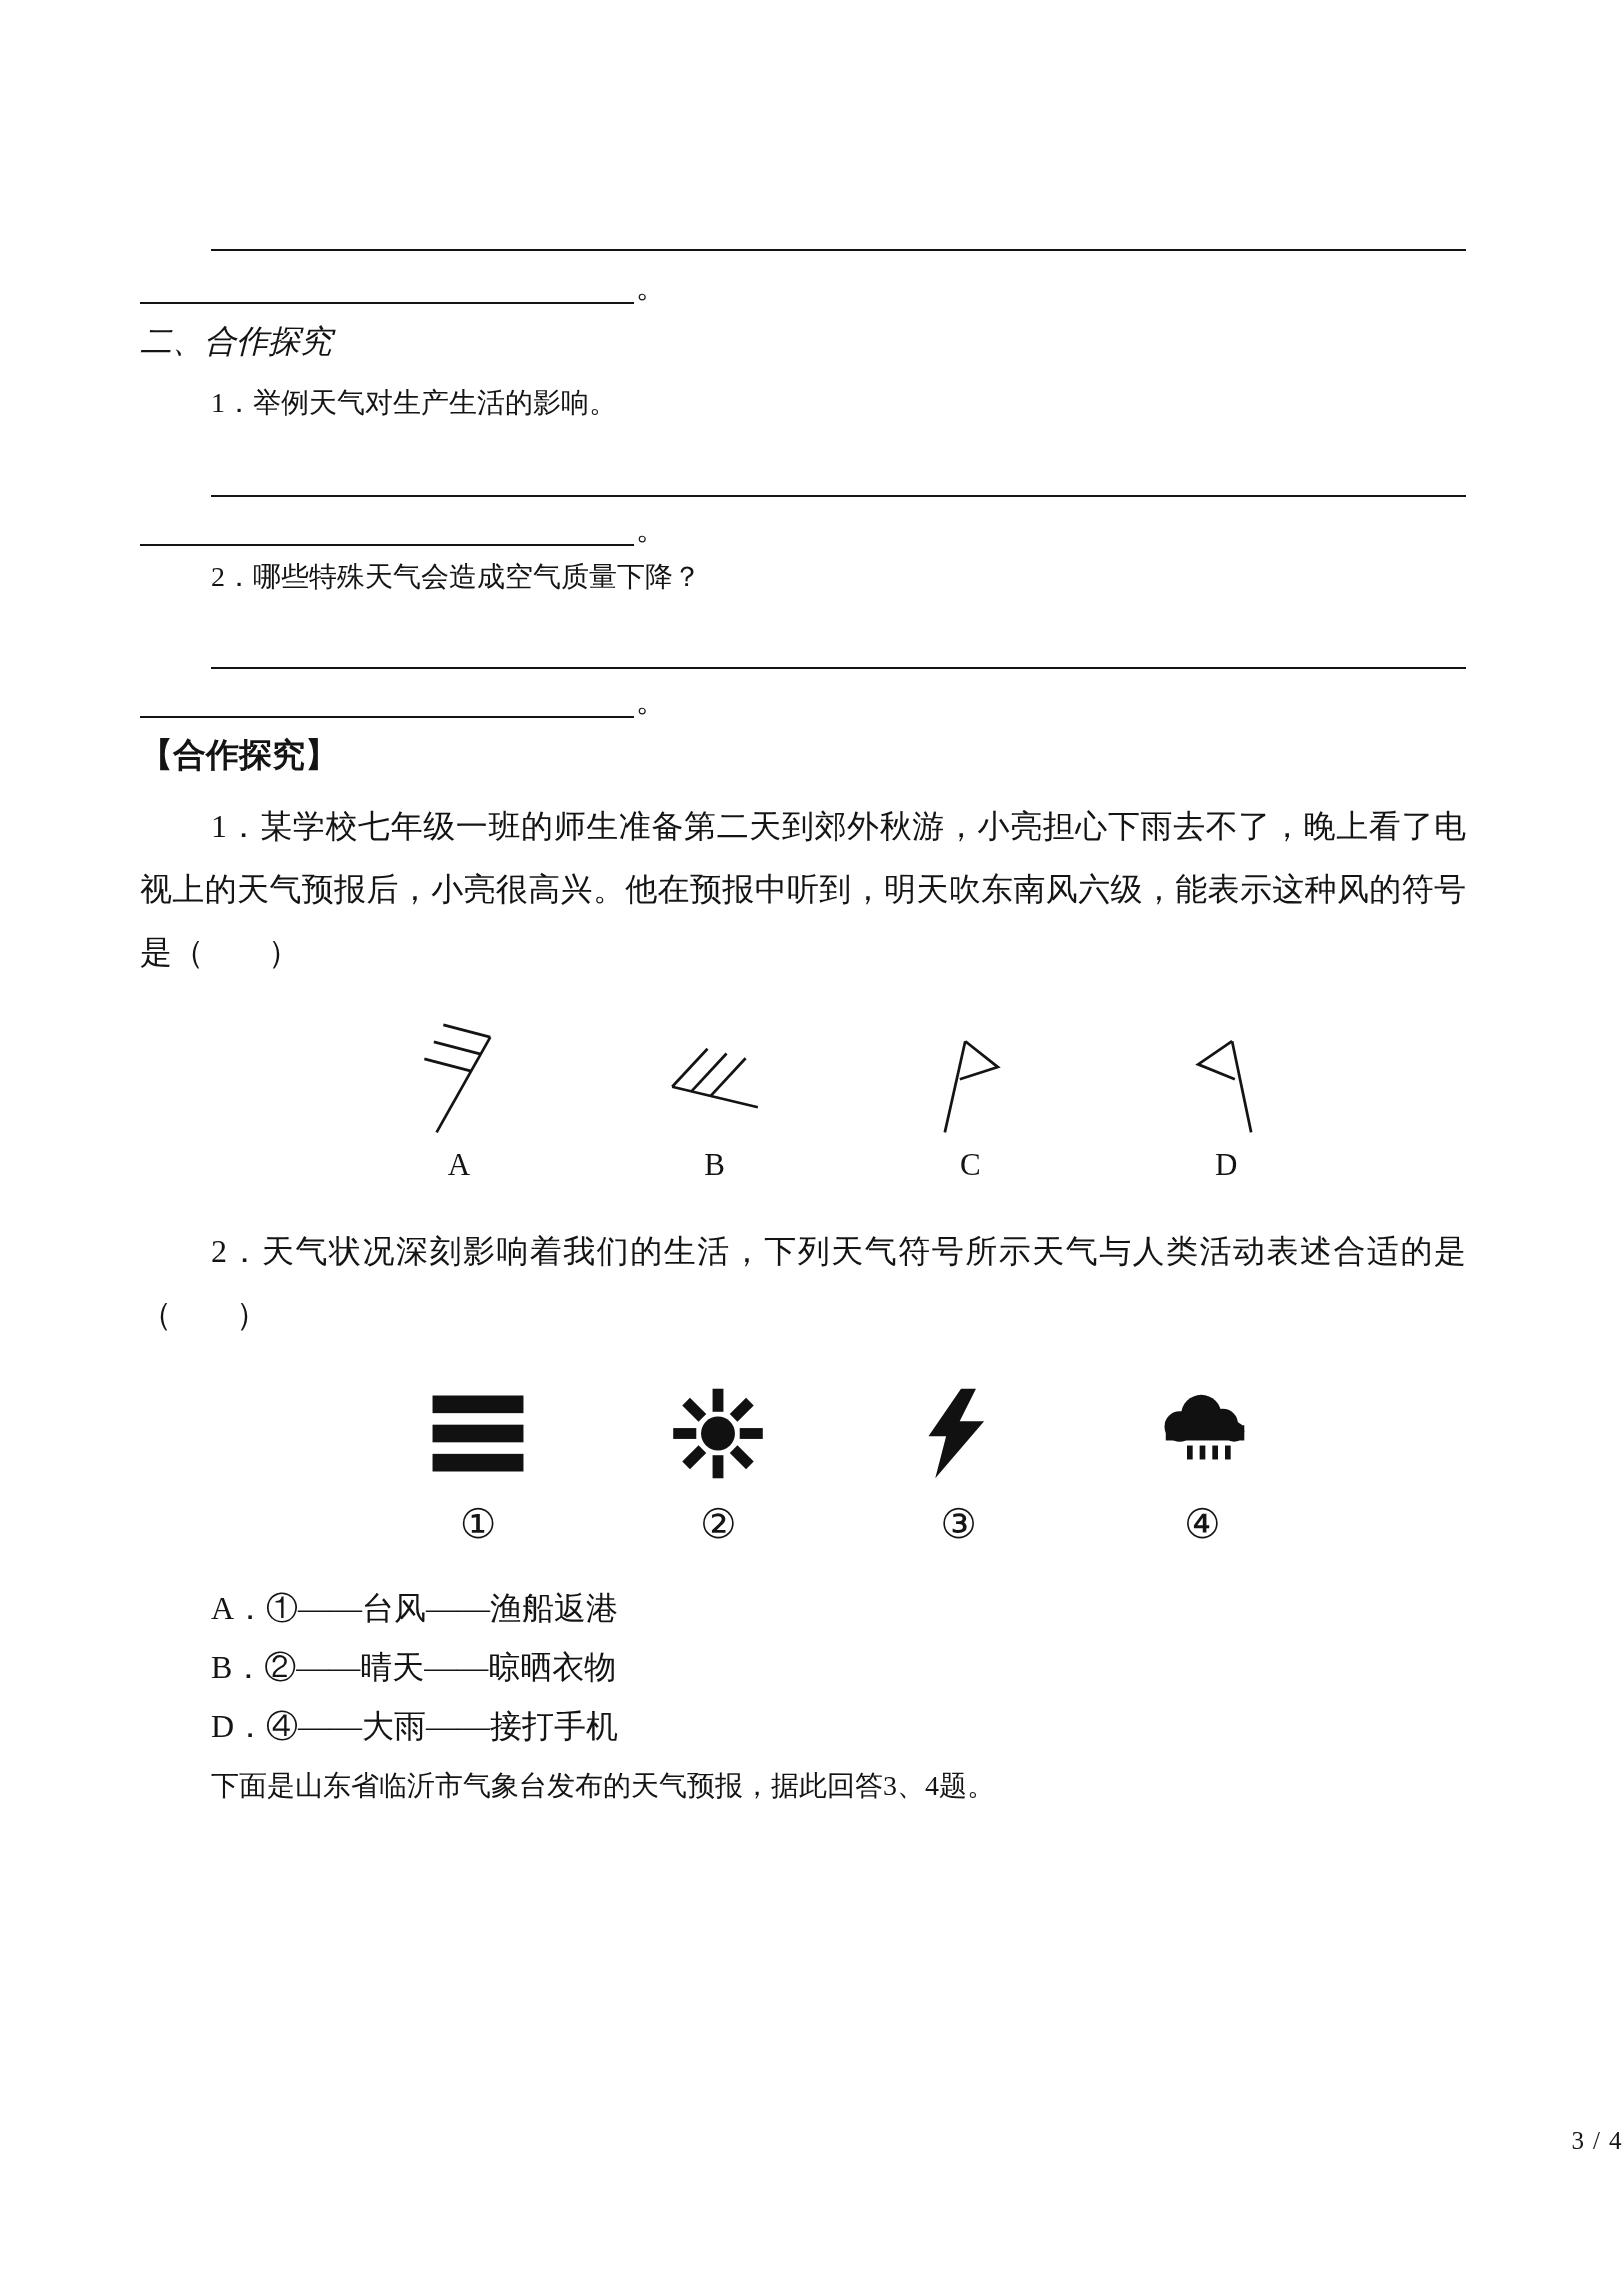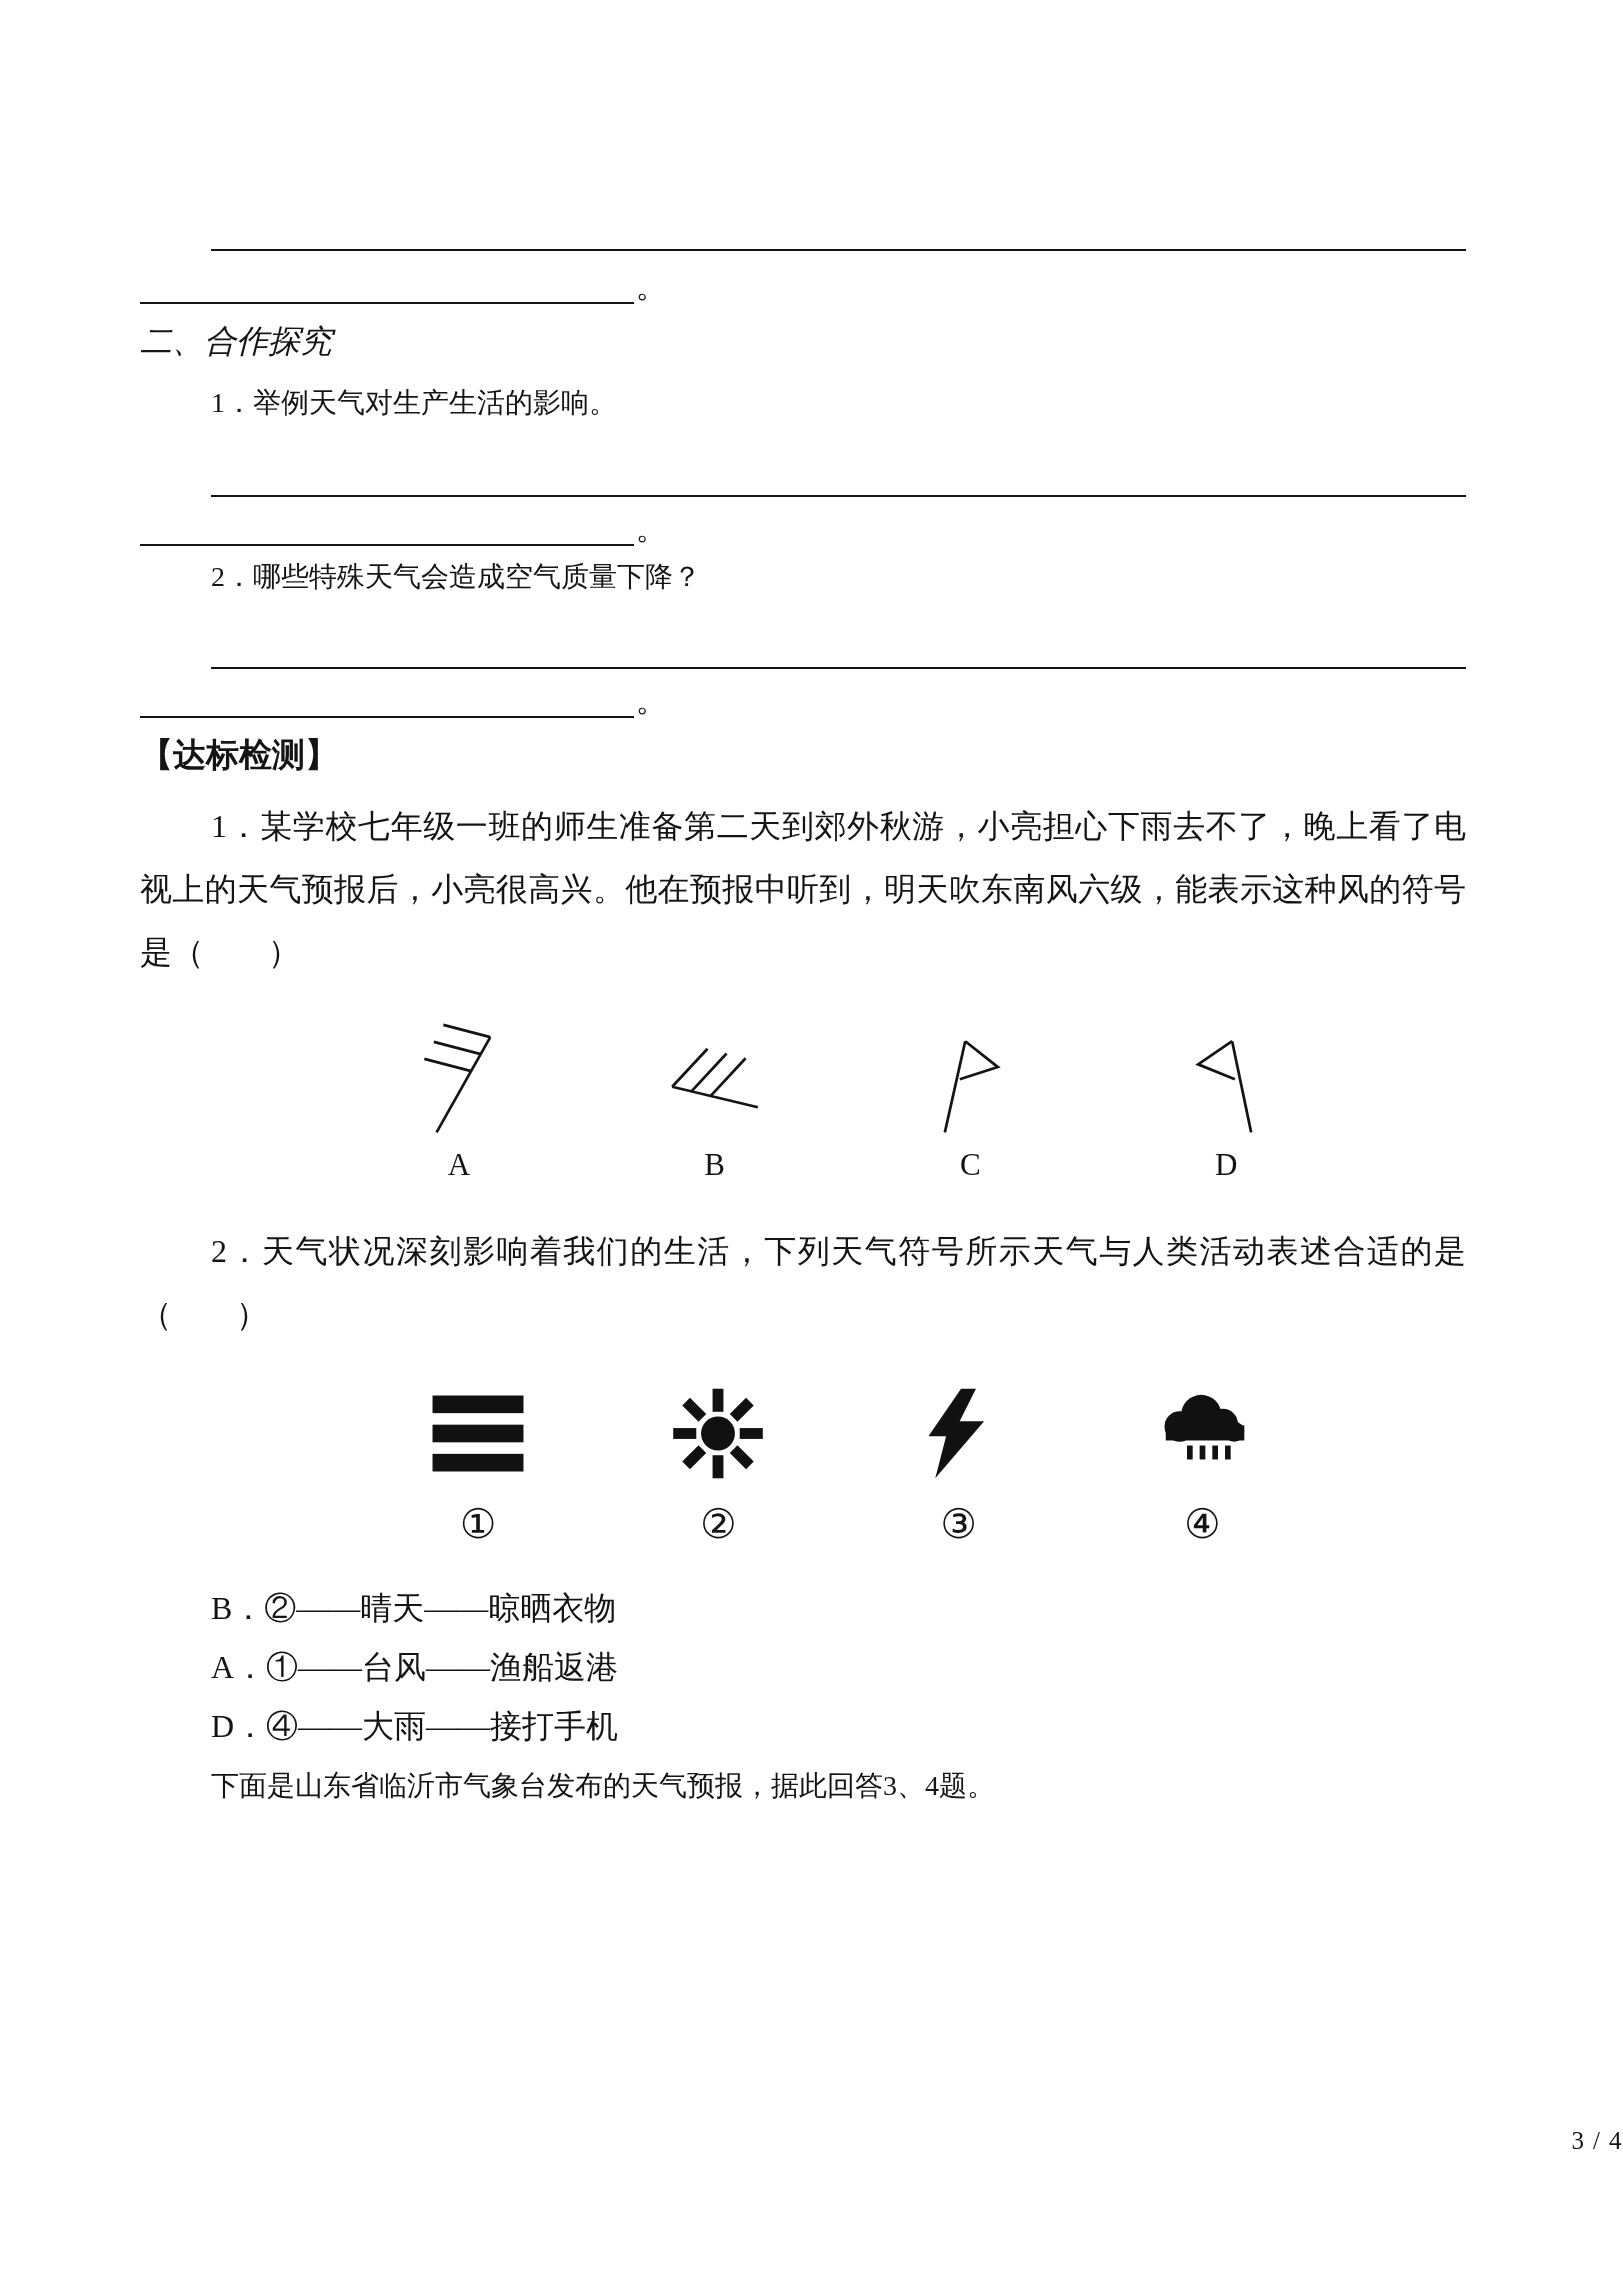--- a/index.html
+++ b/index.html
@@ -134,21 +134,21 @@
   <p class="q-line">2．哪些特殊天气会造成空气质量下降？</p>
 
   <div class="blank-group g3">
     <div class="blank-a"></div>
     <div class="blank-b-row">
       <div class="blank-b"></div>
       <span class="period">。</span>
     </div>
   </div>
 
-  <div class="test-heading">【达标检测】</div>
+  <div class="test-heading">【合作探究】</div>
 
   <p class="para pq1">1．某学校七年级一班的师生准备第二天到郊外秋游，小亮担心下雨去不了，晚上看了电视上的天气预报后，小亮很高兴。他在预报中听到，明天吹东南风六级，能表示这种风的符号是（　　）</p>
 
   <div class="sym-row wind-row">
 
     <div class="sym-item">
       <svg class="wind-svg" viewBox="0 0 150 170">
         <line x1="121" y1="22" x2="42" y2="162" stroke="#141414" stroke-width="4"></line>
         <line x1="121" y1="22" x2="52" y2="4" stroke="#141414" stroke-width="4"></line>
         <line x1="107" y1="47" x2="38" y2="29" stroke="#141414" stroke-width="4"></line>
@@ -231,22 +231,22 @@
         <line x1="80" y1="94" x2="80" y2="116" stroke="#111" stroke-width="9"></line>
         <line x1="100" y1="94" x2="100" y2="116" stroke="#111" stroke-width="9"></line>
         <line x1="120" y1="94" x2="120" y2="116" stroke="#111" stroke-width="9"></line>
       </svg>
       <span class="circ-label">④</span>
     </div>
 
   </div>
 
   <div class="options">
+    <p class="opt">A．①——台风——渔船返港</p>
     <p class="opt">B．②——晴天——晾晒衣物</p>
-    <p class="opt">A．①——台风——渔船返港</p>
     <p class="opt">D．④——大雨——接打手机</p>
   </div>
 
   <p class="q-line lead">下面是山东省临沂市气象台发布的天气预报，据此回答3、4题。</p>
 
   <div class="footer">3 / 4</div>
 
 </div>
 
 

